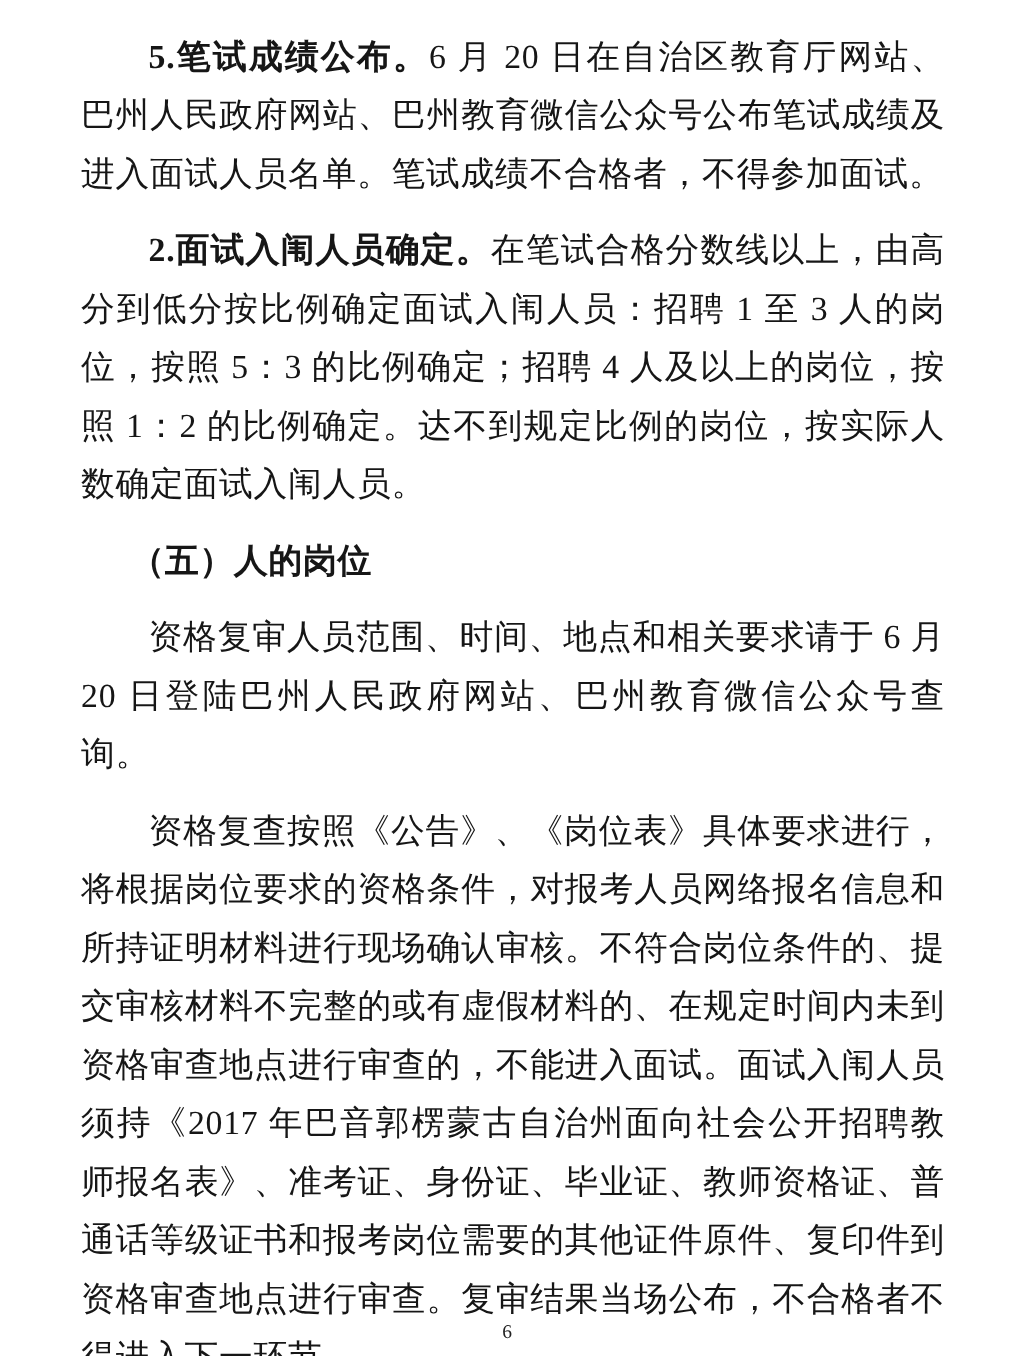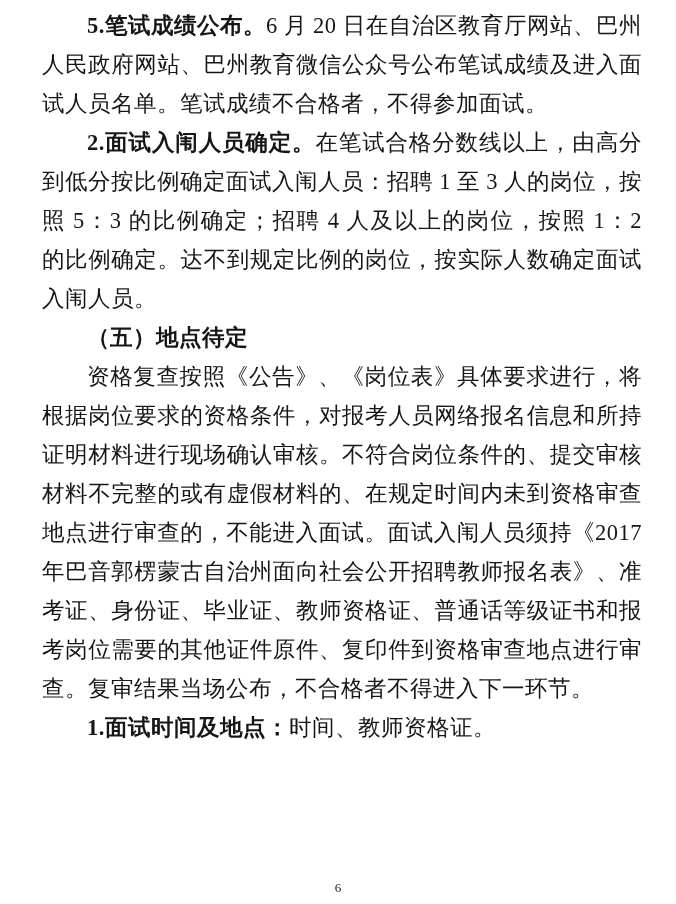--- a/index.html
+++ b/index.html
@@ -20,21 +20,21 @@
     top: 6px;
     left: 42px;
     width: 600px;
     font-size: 22.5px;
     line-height: 39px;
     text-align: justify;
     text-align-last: left;
     letter-spacing: 0.5px;
   }
   .para {
-    margin: 0;
+    margin: 12px;
     text-indent: 2em;
   }
   .lead {
     font-weight: bold;
   }
   .heading {
     margin: 0;
     text-indent: 2em;
     font-weight: bold;
   }
@@ -52,22 +52,23 @@
 </style>
 </head>
 <body>
 
 <div class="doc">
 
   <p class="para"><span class="lead">5.笔试成绩公布。</span><span>6 月 20 日在自治区教育厅网站、巴州人民政府网站、巴州教育微信公众号公布笔试成绩及进入面试人员名单。笔试成绩不合格者，不得参加面试。</span></p>
 
   <p class="para"><span class="lead">2.面试入闱人员确定。</span><span>在笔试合格分数线以上，由高分到低分按比例确定面试入闱人员：招聘 1 至 3 人的岗位，按照 5：3 的比例确定；招聘 4 人及以上的岗位，按照 1：2 的比例确定。达不到规定比例的岗位，按实际人数确定面试入闱人员。</span></p>
 
-  <p class="heading">（五）地点待定</p>
+  <p class="heading">（五）人的岗位</p>
 
+  <p class="para"><span>资格复审人员范围、时间、地点和相关要求请于 6 月 20 日登陆巴州人民政府网站、巴州教育微信公众号查询。</span></p>
 
   <p class="para"><span>资格复查按照《公告》、《岗位表》具体要求进行，将根据岗位要求的资格条件，对报考人员网络报名信息和所持证明材料进行现场确认审核。不符合岗位条件的、提交审核材料不完整的或有虚假材料的、在规定时间内未到资格审查地点进行审查的，不能进入面试。面试入闱人员须持《2017 年巴音郭楞蒙古自治州面向社会公开招聘教师报名表》、准考证、身份证、毕业证、教师资格证、普通话等级证书和报考岗位需要的其他证件原件、复印件到资格审查地点进行审查。复审结果当场公布，不合格者不得进入下一环节。</span></p>
 
 
   <p class="para"><span class="lead">1.面试时间及地点：</span><span>时间、教师资格证。</span></p>
 
 </div>
 
 <div class="page-number">6</div>
 

